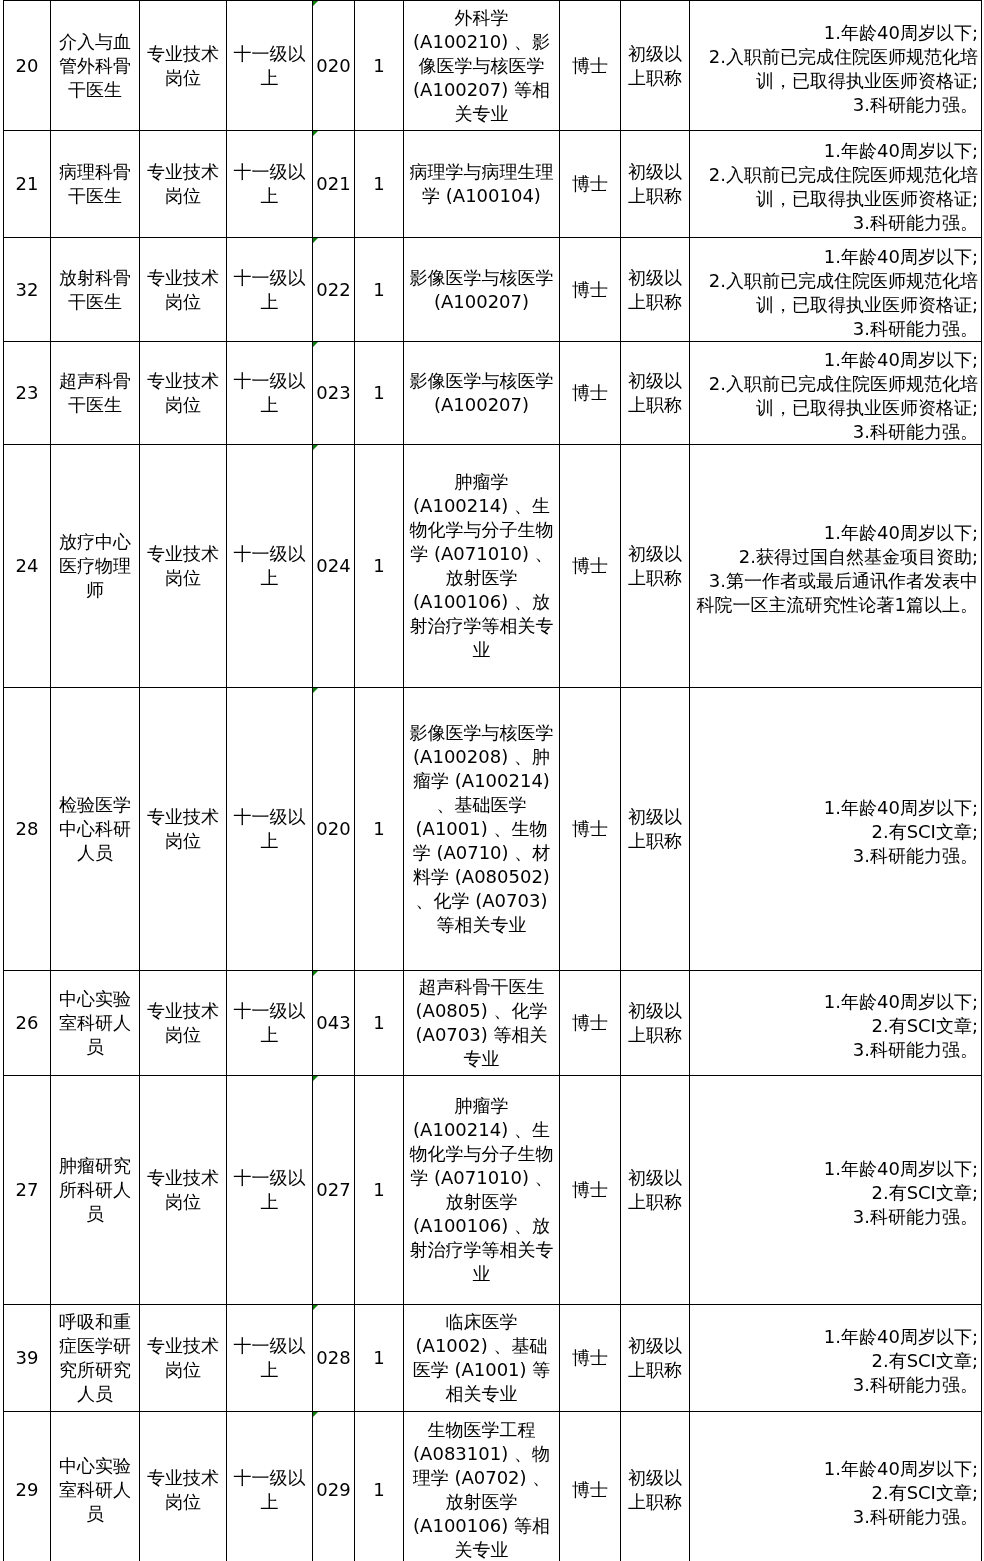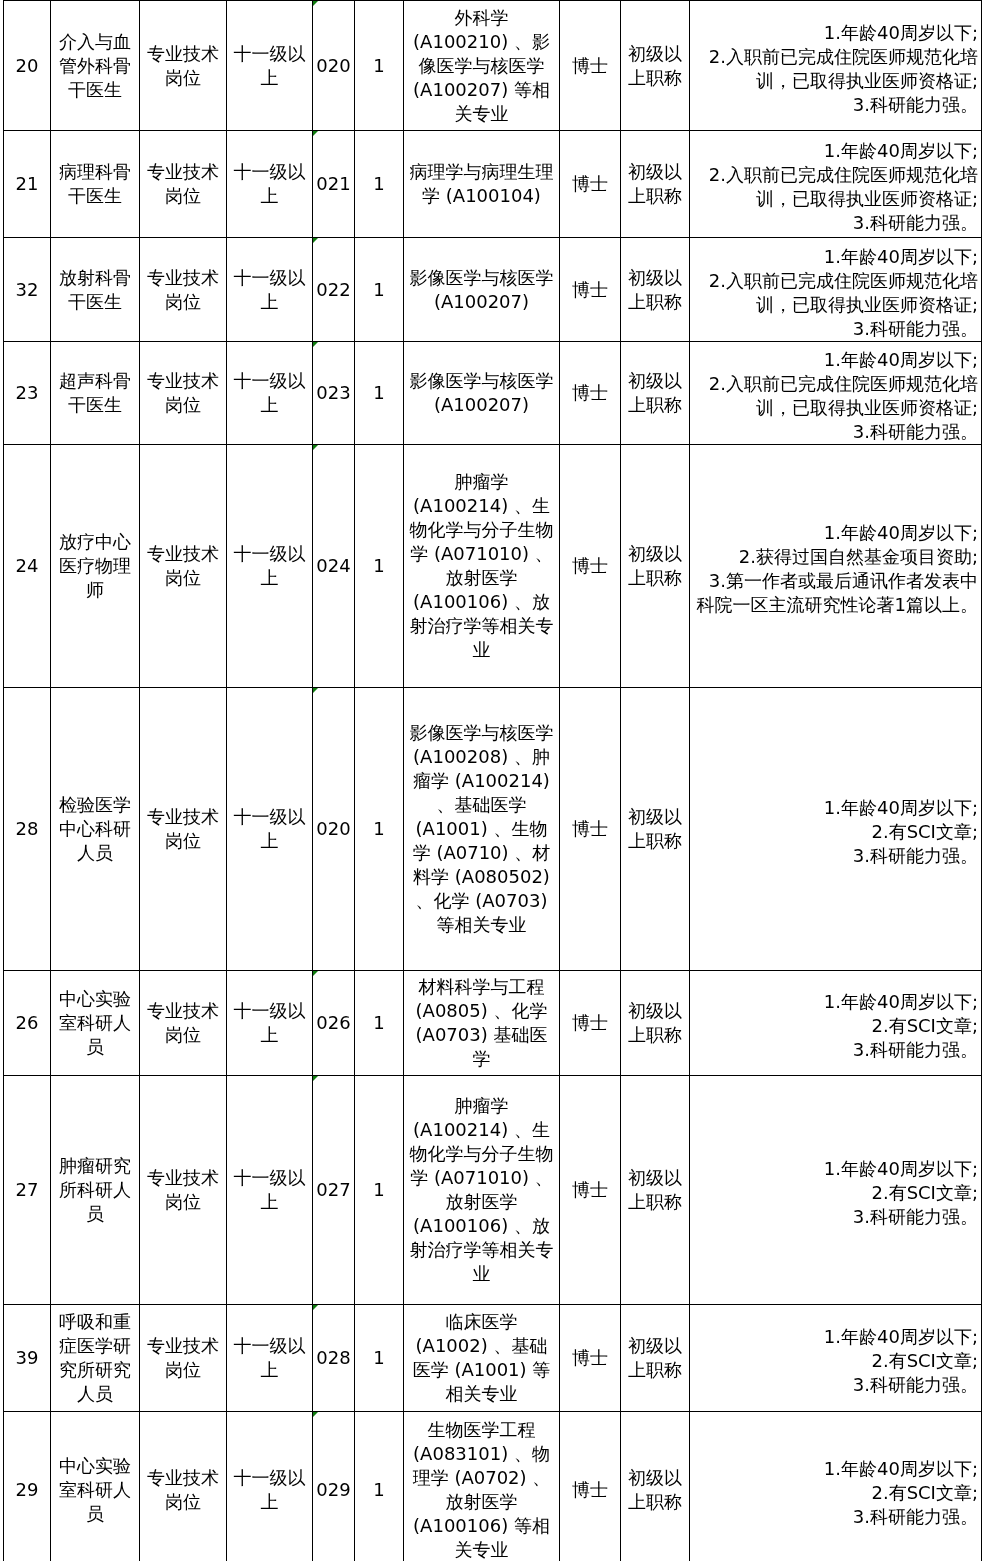--- a/index.html
+++ b/index.html
@@ -139,23 +139,23 @@
           <td class="c-title">初级以上职称</td>
           <td class="c-req">1.年龄40周岁以下;
 2.有SCI文章;
 3.科研能力强。</td>
         </tr>
         <tr style="height: 105px;">
           <td class="c-seq">26</td>
           <td class="c-name">中心实验室科研人员</td>
           <td class="c-type">专业技术岗位</td>
           <td class="c-level">十一级以上</td>
-          <td class="c-code"><span class="tri"></span><span>026</span></td>
-          <td class="c-count">1</td>
-          <td class="c-major">材料科学与工程 (A0805) 、化学 (A0703) 基础医学</td>
+          <td class="c-code"><span class="tri"></span><span>043</span></td>
+          <td class="c-count">1</td>
+          <td class="c-major">超声科骨干医生 (A0805) 、化学 (A0703) 等相关专业</td>
           <td class="c-degree">博士</td>
           <td class="c-title">初级以上职称</td>
           <td class="c-req">1.年龄40周岁以下;
 2.有SCI文章;
 3.科研能力强。</td>
         </tr>
         <tr style="height: 229px;">
           <td class="c-seq">27</td>
           <td class="c-name">肿瘤研究所科研人员</td>
           <td class="c-type">专业技术岗位</td>

